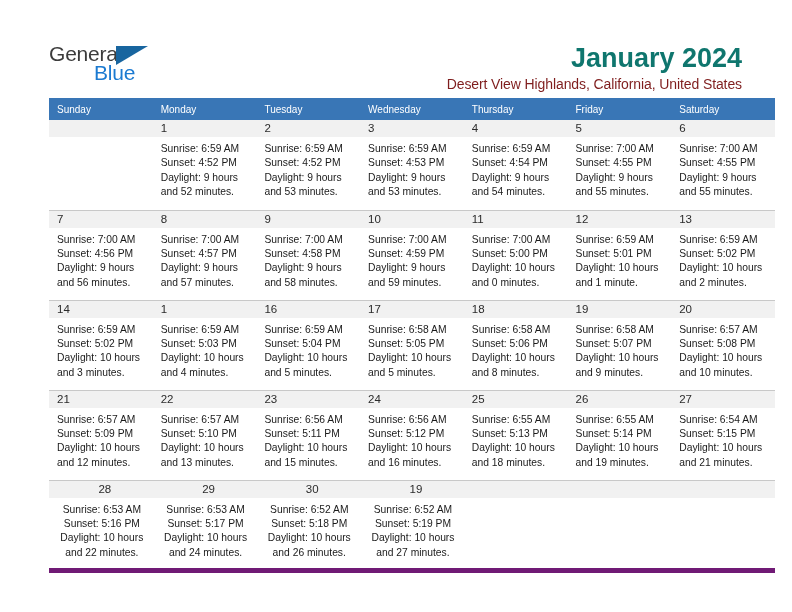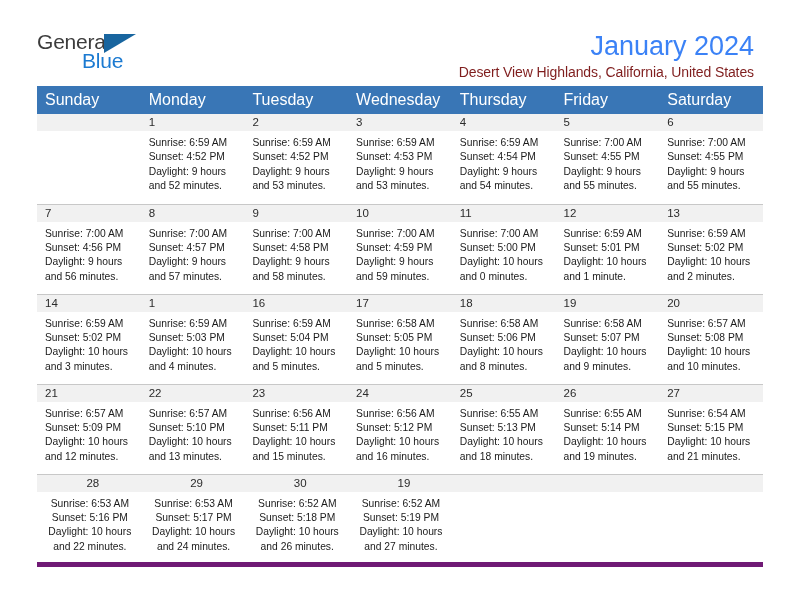--- a/index.html
+++ b/index.html
@@ -14,21 +14,21 @@
   body {
     font-family: "Liberation Sans", sans-serif;
     color: #000000;
     position: relative;
     overflow: hidden;
   }
 
   .page {
     width: 792px;
     height: 612px;
-    padding: 4px;
+    padding: 16px;
     position: relative;
   }
 
   
   .topbar {
     display: flex;
     align-items: flex-start;
     justify-content: space-between;
     padding: 26px 33px 0 33px;
     height: 74px;
@@ -70,22 +70,22 @@
     border-bottom: 19px solid transparent;
   }
 
   .title-block {
     text-align: right;
     flex: 1 1 auto;
     padding-right: 1px;
   }
   .cal-title {
     font-size: 27px;
-    font-weight: 400;
-    color: #3b82f6;
+    font-weight: 700;
+    color: #0f766e;
     line-height: 32px;
     letter-spacing: 0px;
   }
   .cal-subtitle {
     font-size: 14px;
     font-weight: 400;
     color: #7f1d1d;
     line-height: 20px;
     margin-top: 0;
     letter-spacing: -0.1px;
@@ -99,21 +99,21 @@
 
   table.calendar {
     width: 726px;
     border-collapse: collapse;
     table-layout: fixed;
   }
 
   table.calendar th {
     background: #3976b6;
     color: #ffffff;
-    font-size: 16px;
+    font-size: 10px;
     font-weight: 400;
     text-align: left;
     padding: 5px 0 5px 8px;
     height: 22px;
     letter-spacing: 0px;
     margin-top: 40px;
   }
 
   table.calendar td {
     vertical-align: top;

